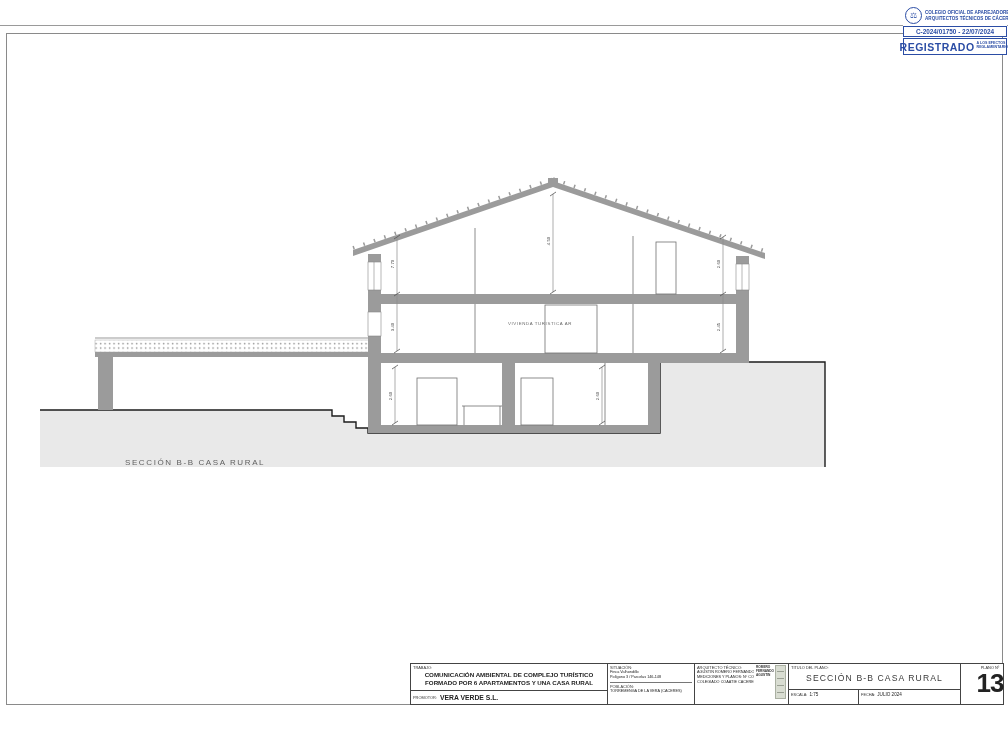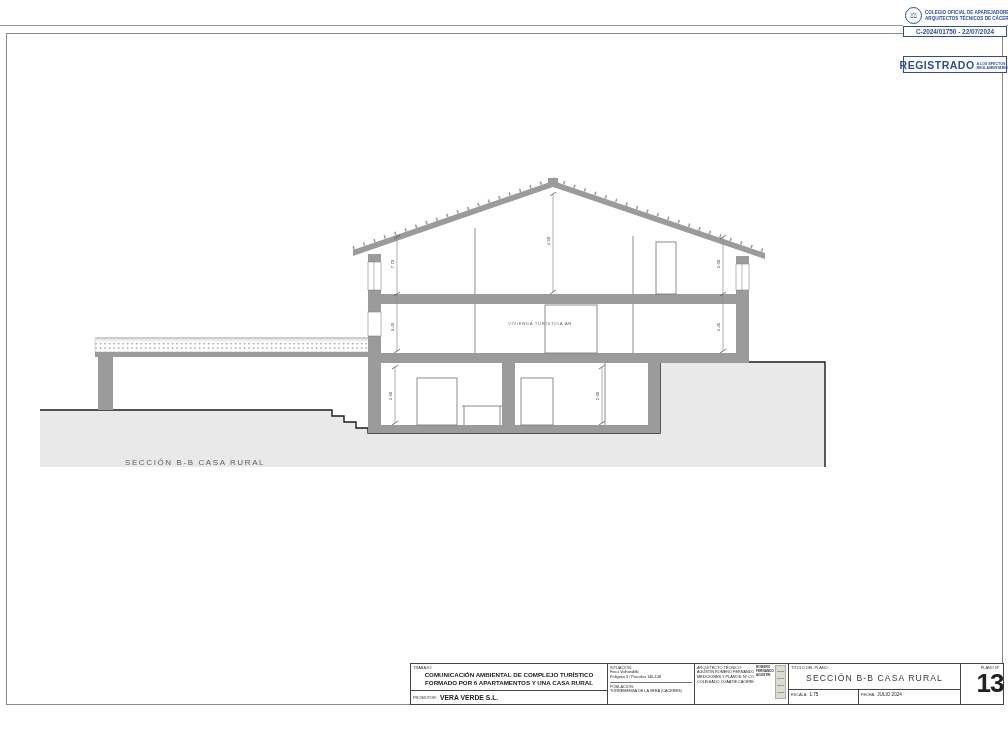--- a/index.html
+++ b/index.html
@@ -7,21 +7,21 @@
         font-family:"Liberation Sans", sans-serif;color:#222;}
   
   #top-rule{position:absolute;left:0;top:25px;width:1008px;border-top:1px solid #9a9a9a;}
   #sheet-frame{position:absolute;left:6px;top:33px;width:995px;height:670px;border:1px solid #8a8a8a;}
   
   #stamp{position:absolute;left:903px;top:6px;width:104px;}
   .stamp-org{display:flex;align-items:center;gap:3px;padding:1px 0 2px 2px;background:#fff;}
   .stamp-org-text div{font-size:4.6px;font-weight:bold;line-height:1.25;white-space:nowrap;}
   .logo-circle{width:15px;height:15px;border-radius:50%;flex:0 0 15px;display:flex;align-items:center;justify-content:center;font-size:8px;line-height:1;}
   .stamp-number{border:1px solid; text-align:center;font-size:6.4px;font-weight:bold;padding:1px 0;background:#fff;white-space:nowrap;}
-  .stamp-reg{border:1px solid;margin-top:19px;display:flex;align-items:flex-end;justify-content:center;gap:2px;padding:1.5px 1px;background:#fff;}
+  .stamp-reg{border:1px solid;margin-top:1px;display:flex;align-items:flex-start;justify-content:center;gap:2px;padding:1.5px 1px;background:#fff;}
   .stamp-reg-big{font-size:10.5px;font-weight:bold;letter-spacing:.5px;white-space:nowrap;}
   .stamp-reg-note{font-size:3.6px;font-weight:bold;line-height:1.2;white-space:nowrap;}
   
   #title-block{position:absolute;left:410px;top:663px;width:592px;height:40px;border:1px solid #444;background:#fff;font-size:5px;}
   .tb-cell{position:absolute;box-sizing:border-box;}
   .tb-label{font-size:3.9px;color:#333;}
   #tb-trabajo{left:0;top:0;width:197px;height:26px;border-right:1px solid #444;padding:1px 2px;}
   .tb-trabajo-text{text-align:center;font-weight:bold;font-size:6.2px;line-height:1.35;margin-top:1px;}
   #tb-promotor{left:0;top:26px;width:197px;height:14px;border-right:1px solid #444;border-top:1px solid #444;padding:1px 2px;display:flex;align-items:center;gap:3px;}
   .tb-promotor-value{font-weight:bold;font-size:6.8px;}

